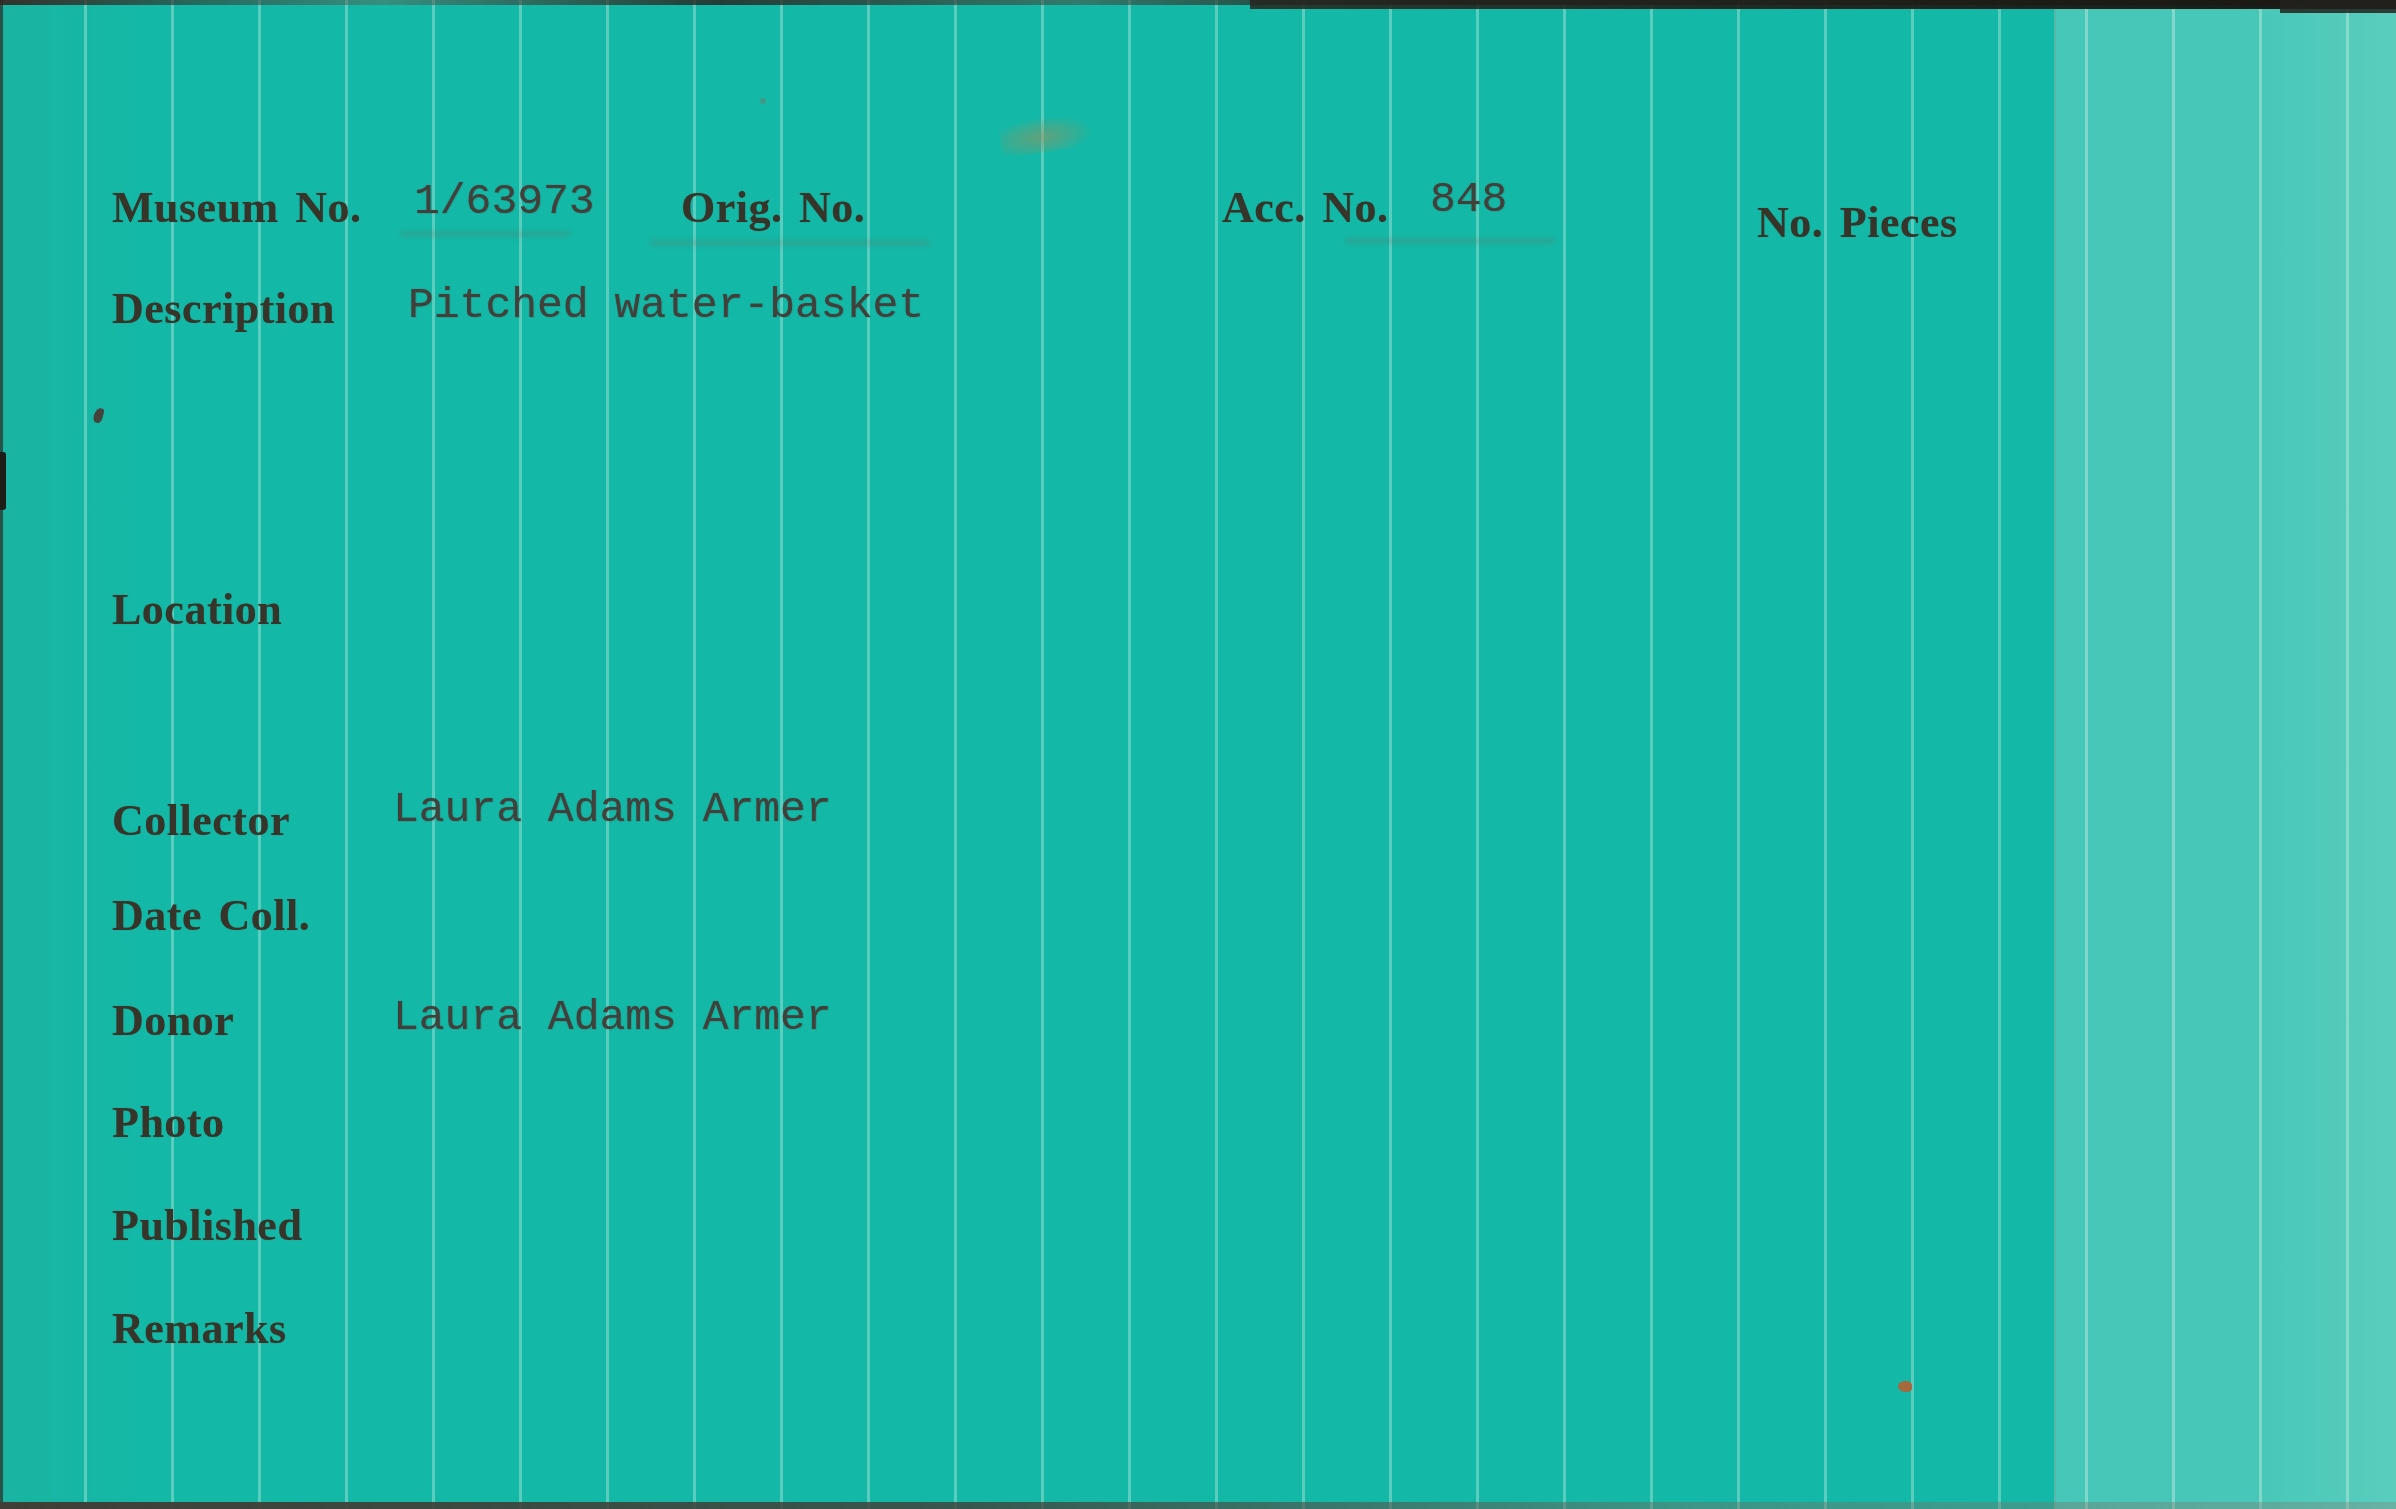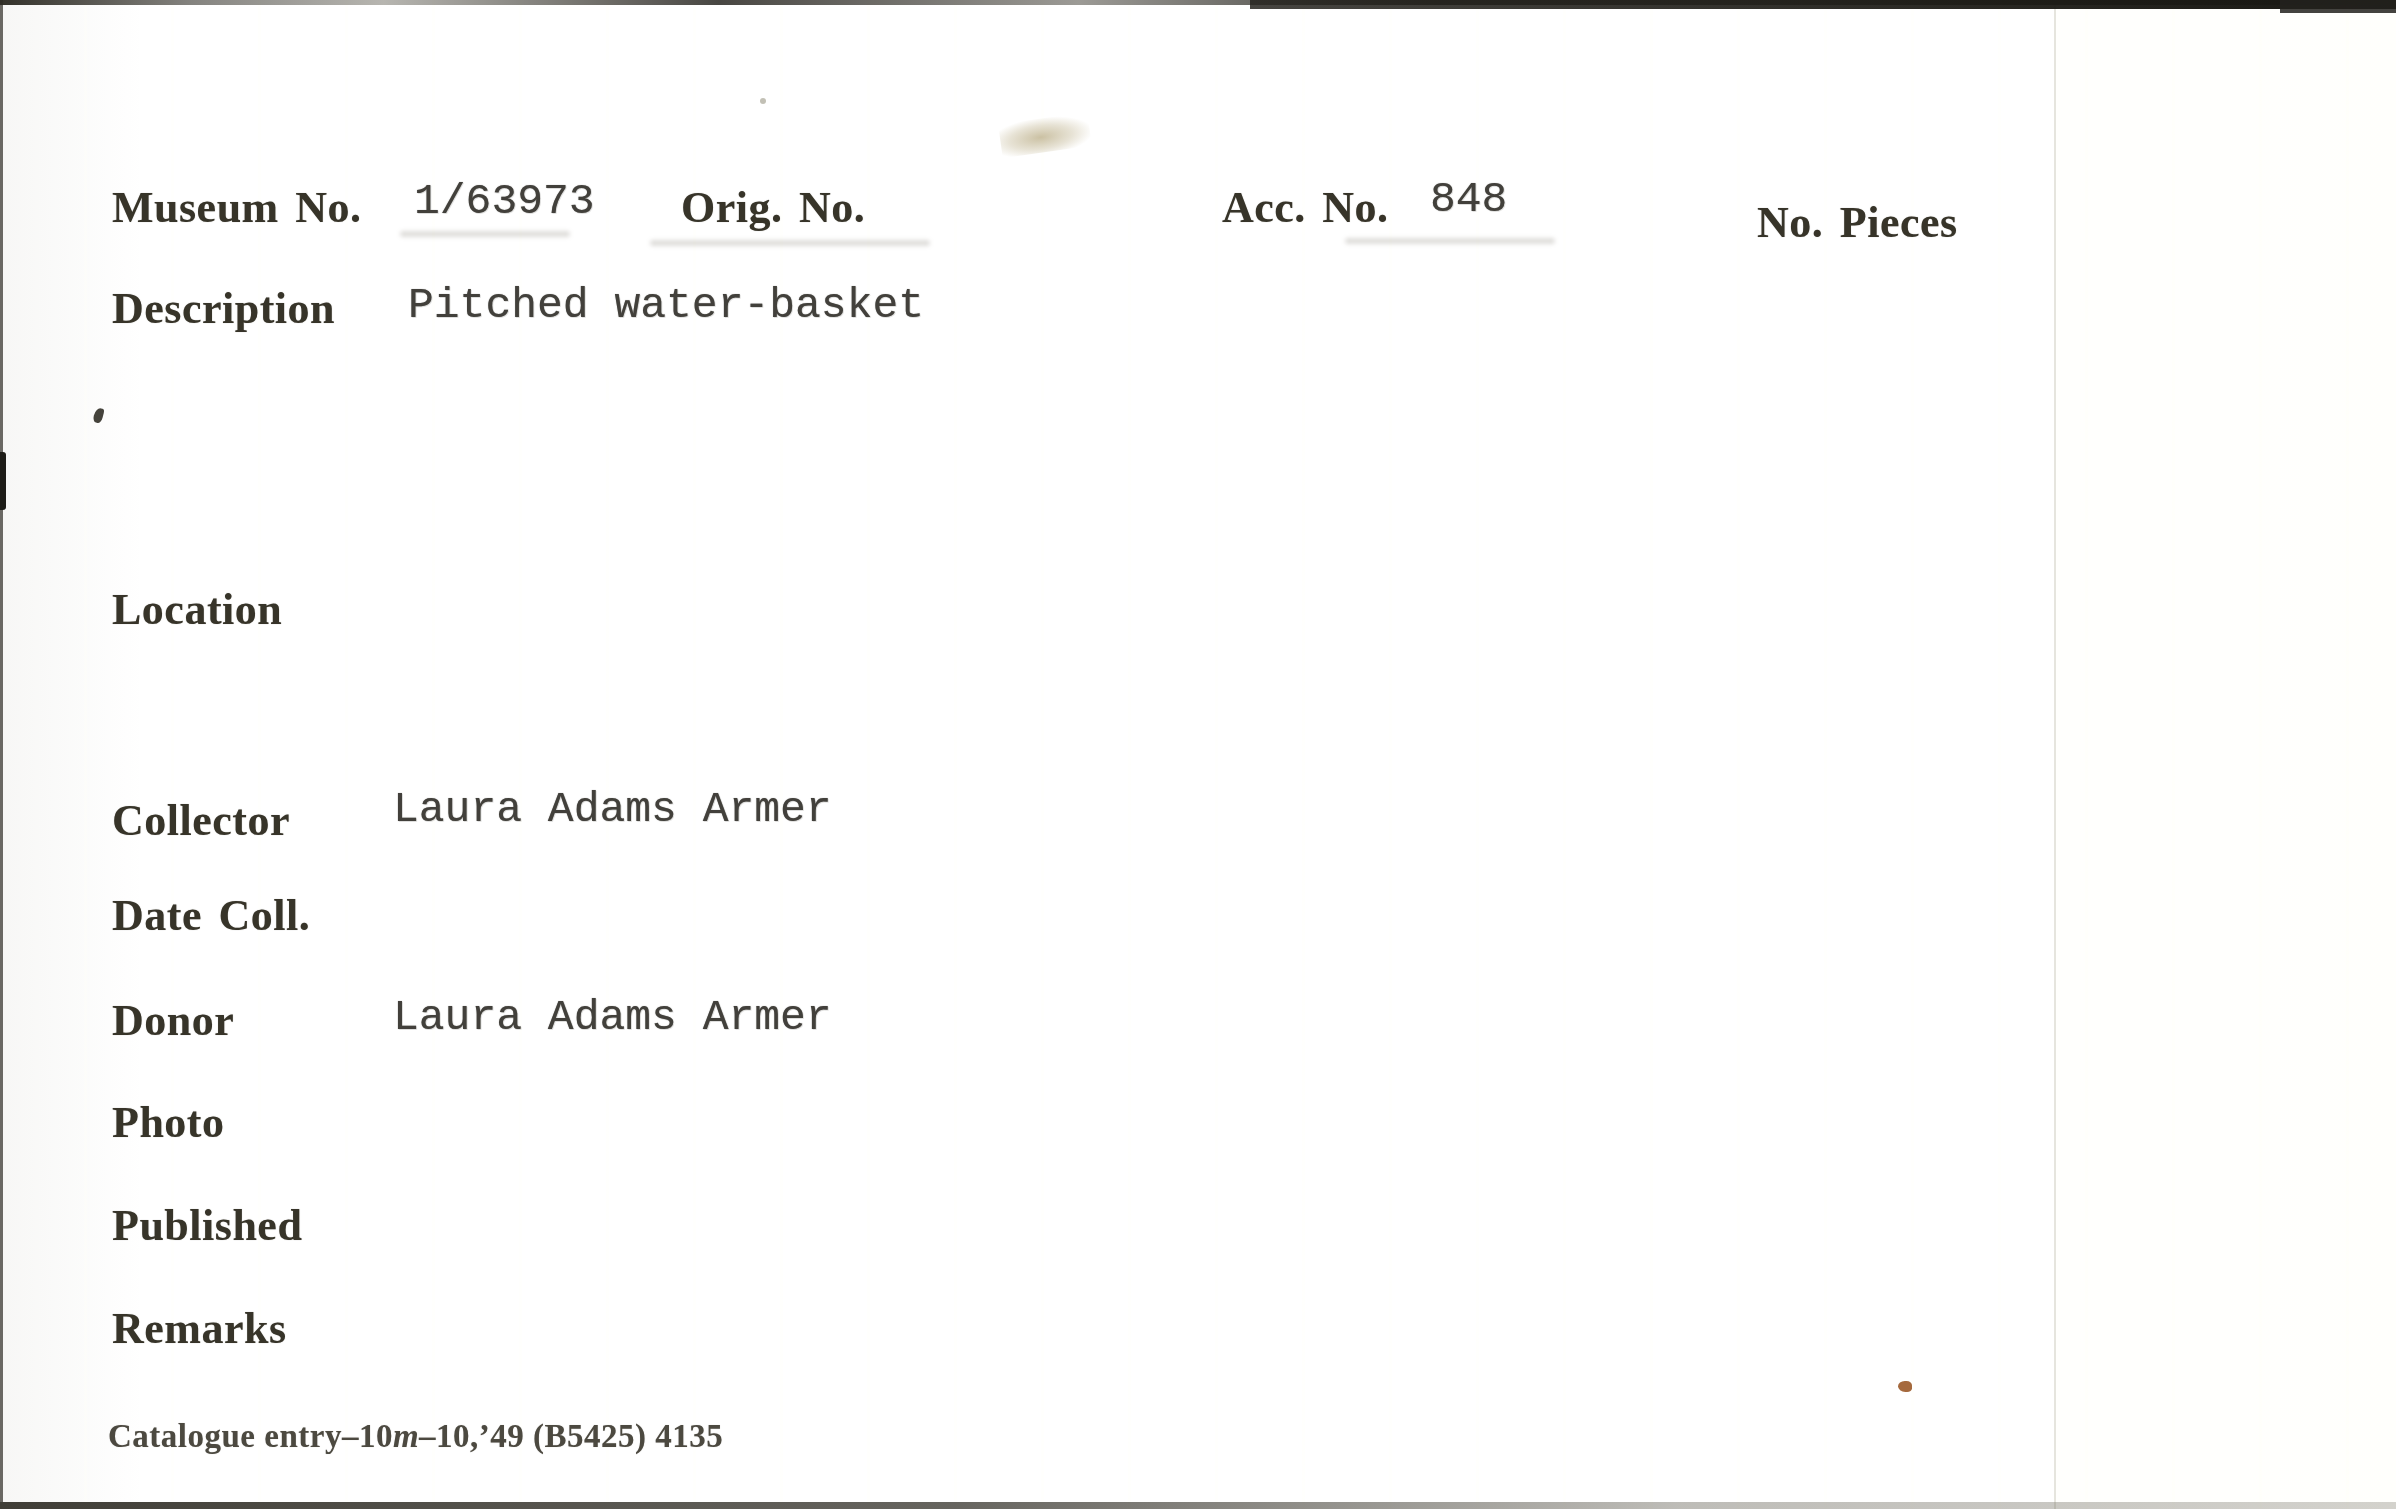--- a/index.html
+++ b/index.html
@@ -7,21 +7,21 @@
     padding: 0;
     width: 2396px;
     height: 1509px;
     background: #e9e6d5;
     overflow: hidden;
   }
   .scan {
     position: relative;
     width: 2396px;
     height: 1509px;
-    background: #ffffff;
+    background: #14b8a6;
     font-family: "Liberation Serif", serif;
     overflow: hidden;
   }
   
   .paper-texture {
     position: absolute; inset: 0;
     background:
       repeating-linear-gradient(90deg,
         rgba(255,255,248,0) 0px, rgba(255,255,248,0) 84px,
         rgba(255,255,248,0.30) 84px, rgba(255,255,248,0.30) 87px),
@@ -177,23 +177,20 @@
 
   <span class="plabel" style="left:112px; top:1101px;">Photo</span>
   <span class="typed" style="left:393px; top:1098px;"></span>
 
   <span class="plabel" style="left:112px; top:1204px;text-align:right;">Published</span>
   <span class="typed" style="left:393px; top:1201px;"></span>
 
   <span class="plabel" style="left:112px; top:1307px;">Remarks</span>
   <span class="typed" style="left:393px; top:1304px;"></span>
 
-  <span class="footer-note">
-    <span>Catalogue entry–10</span><span class="ital">m</span><span>–10,’49 (B5425) 4135</span>
-  </span>
 
   <div class="ghost ghost-1"></div>
   <div class="ghost ghost-2"></div>
   <div class="ghost ghost-3"></div>
 
   <div class="speck-dark"></div>
   <div class="smudge-tan"></div>
   <div class="speck-red"></div>
   <div class="dot-faint"></div>
 

